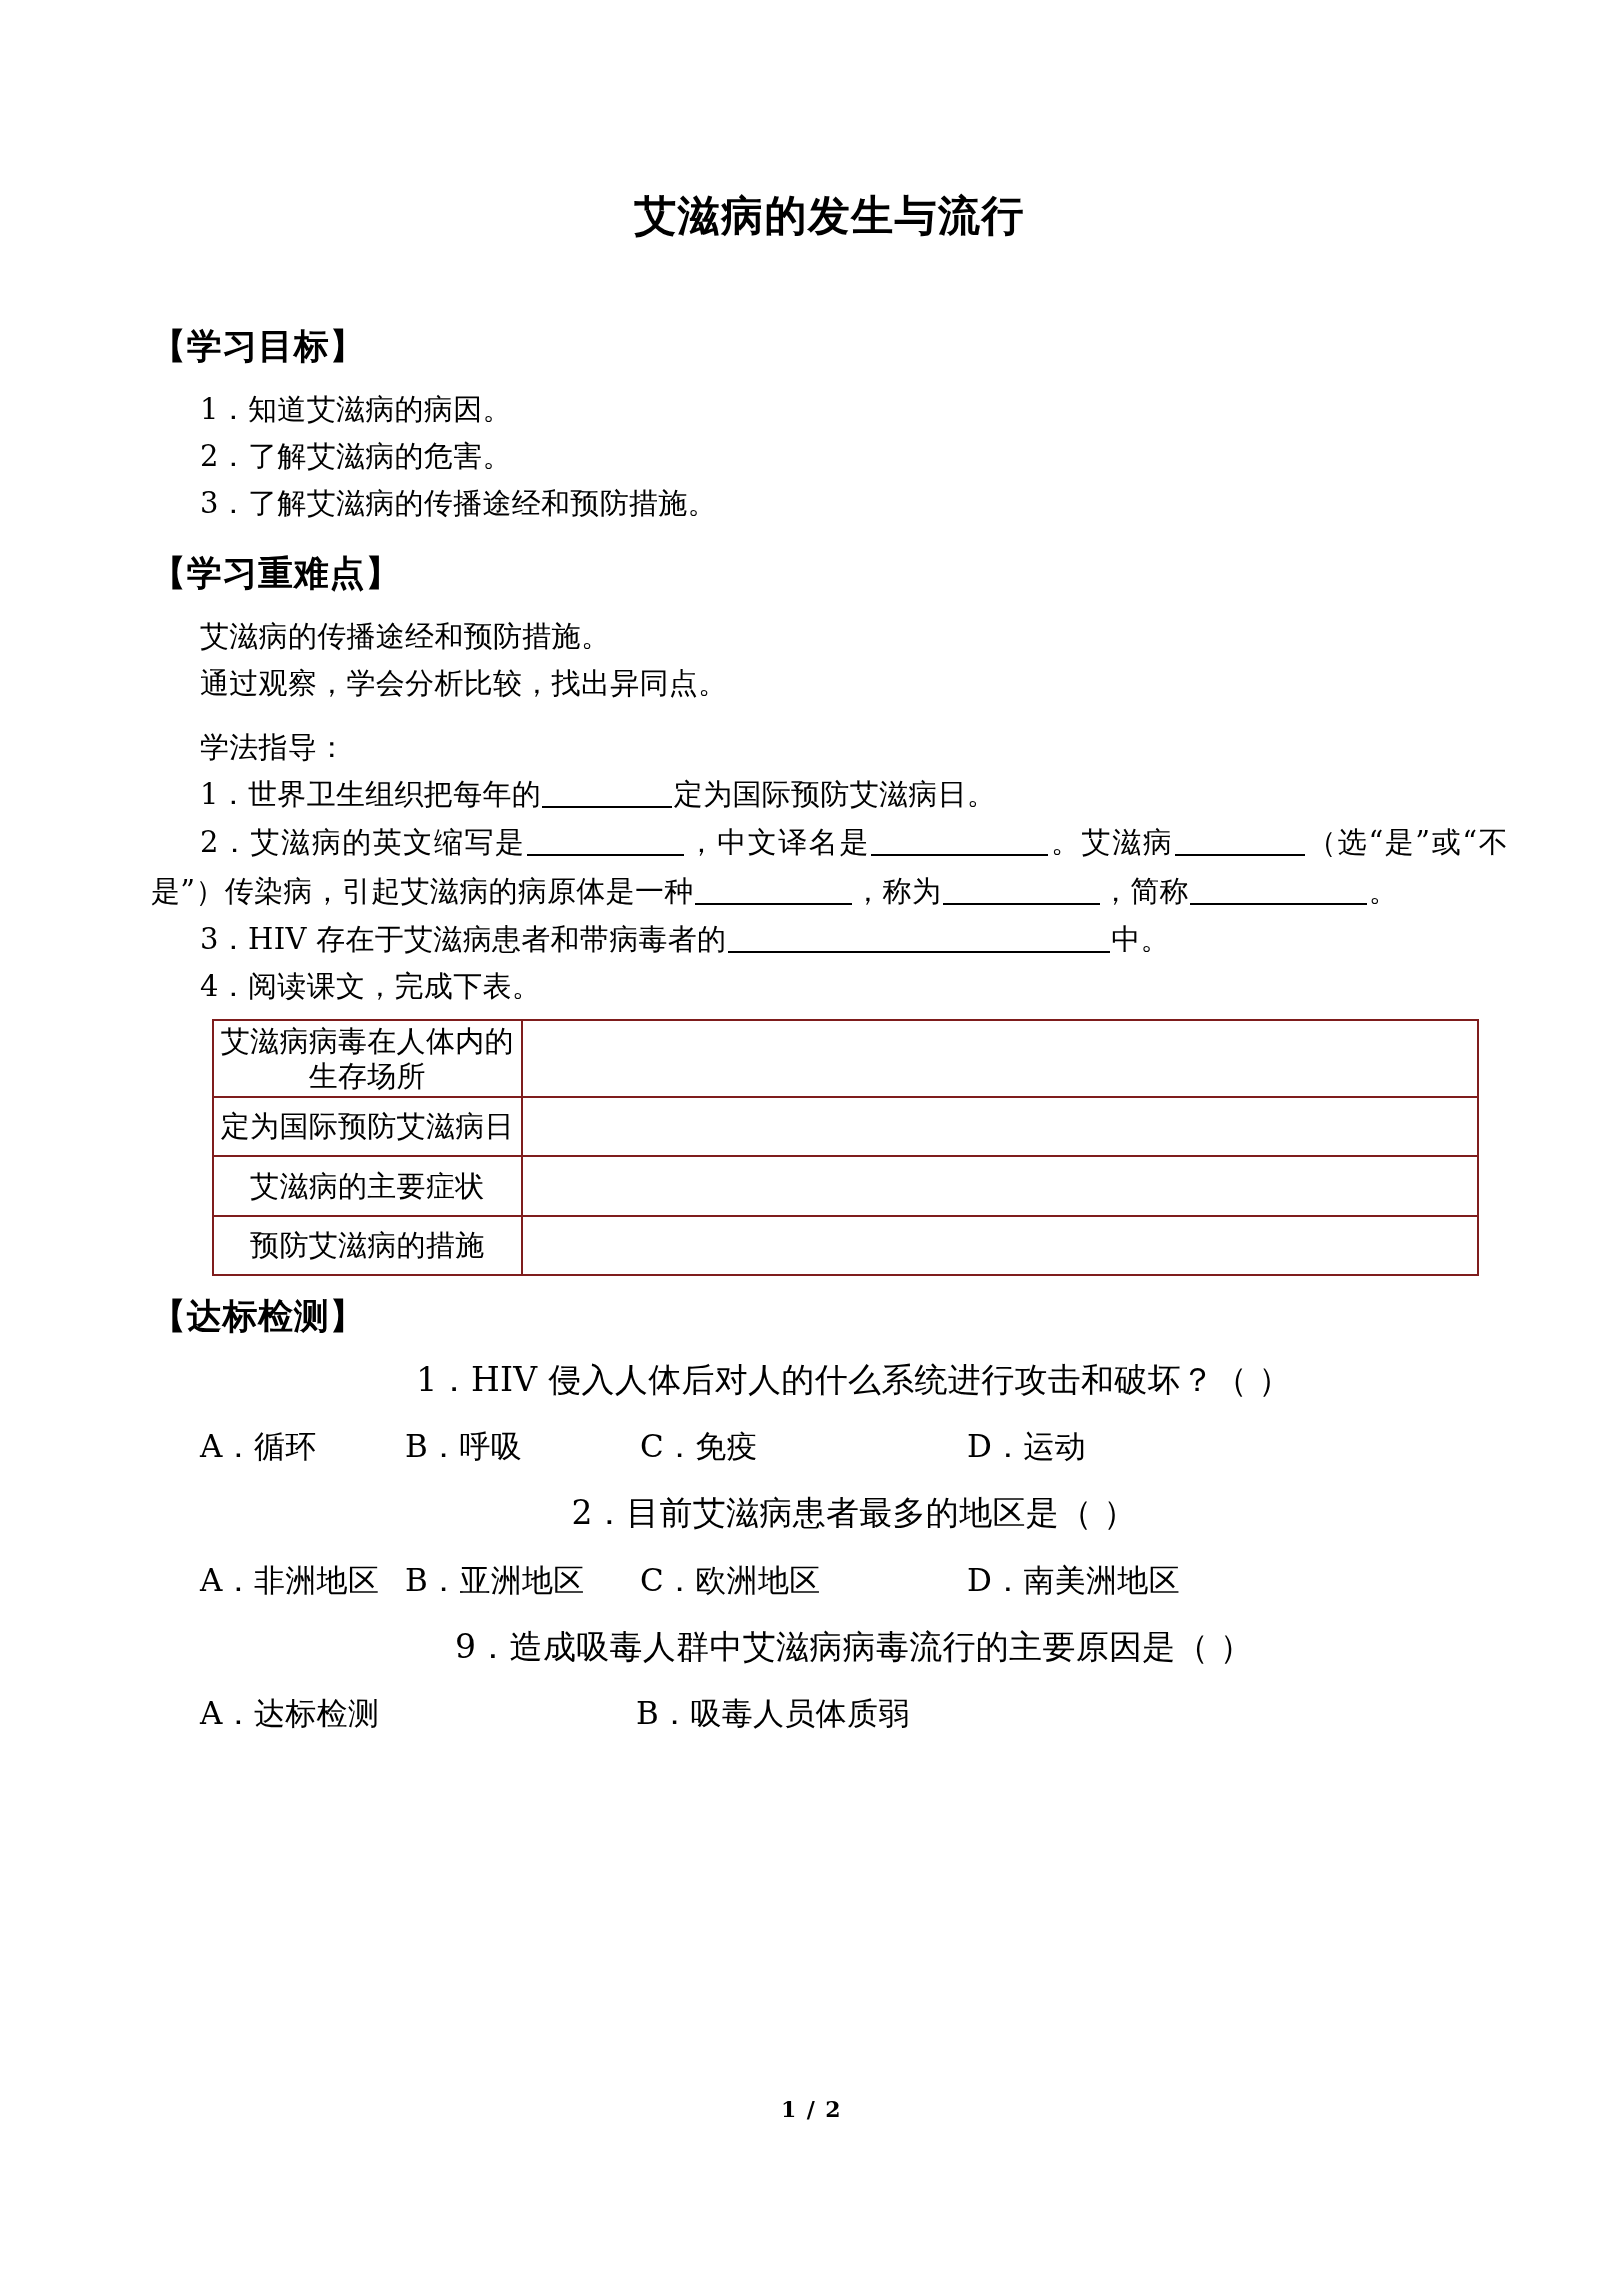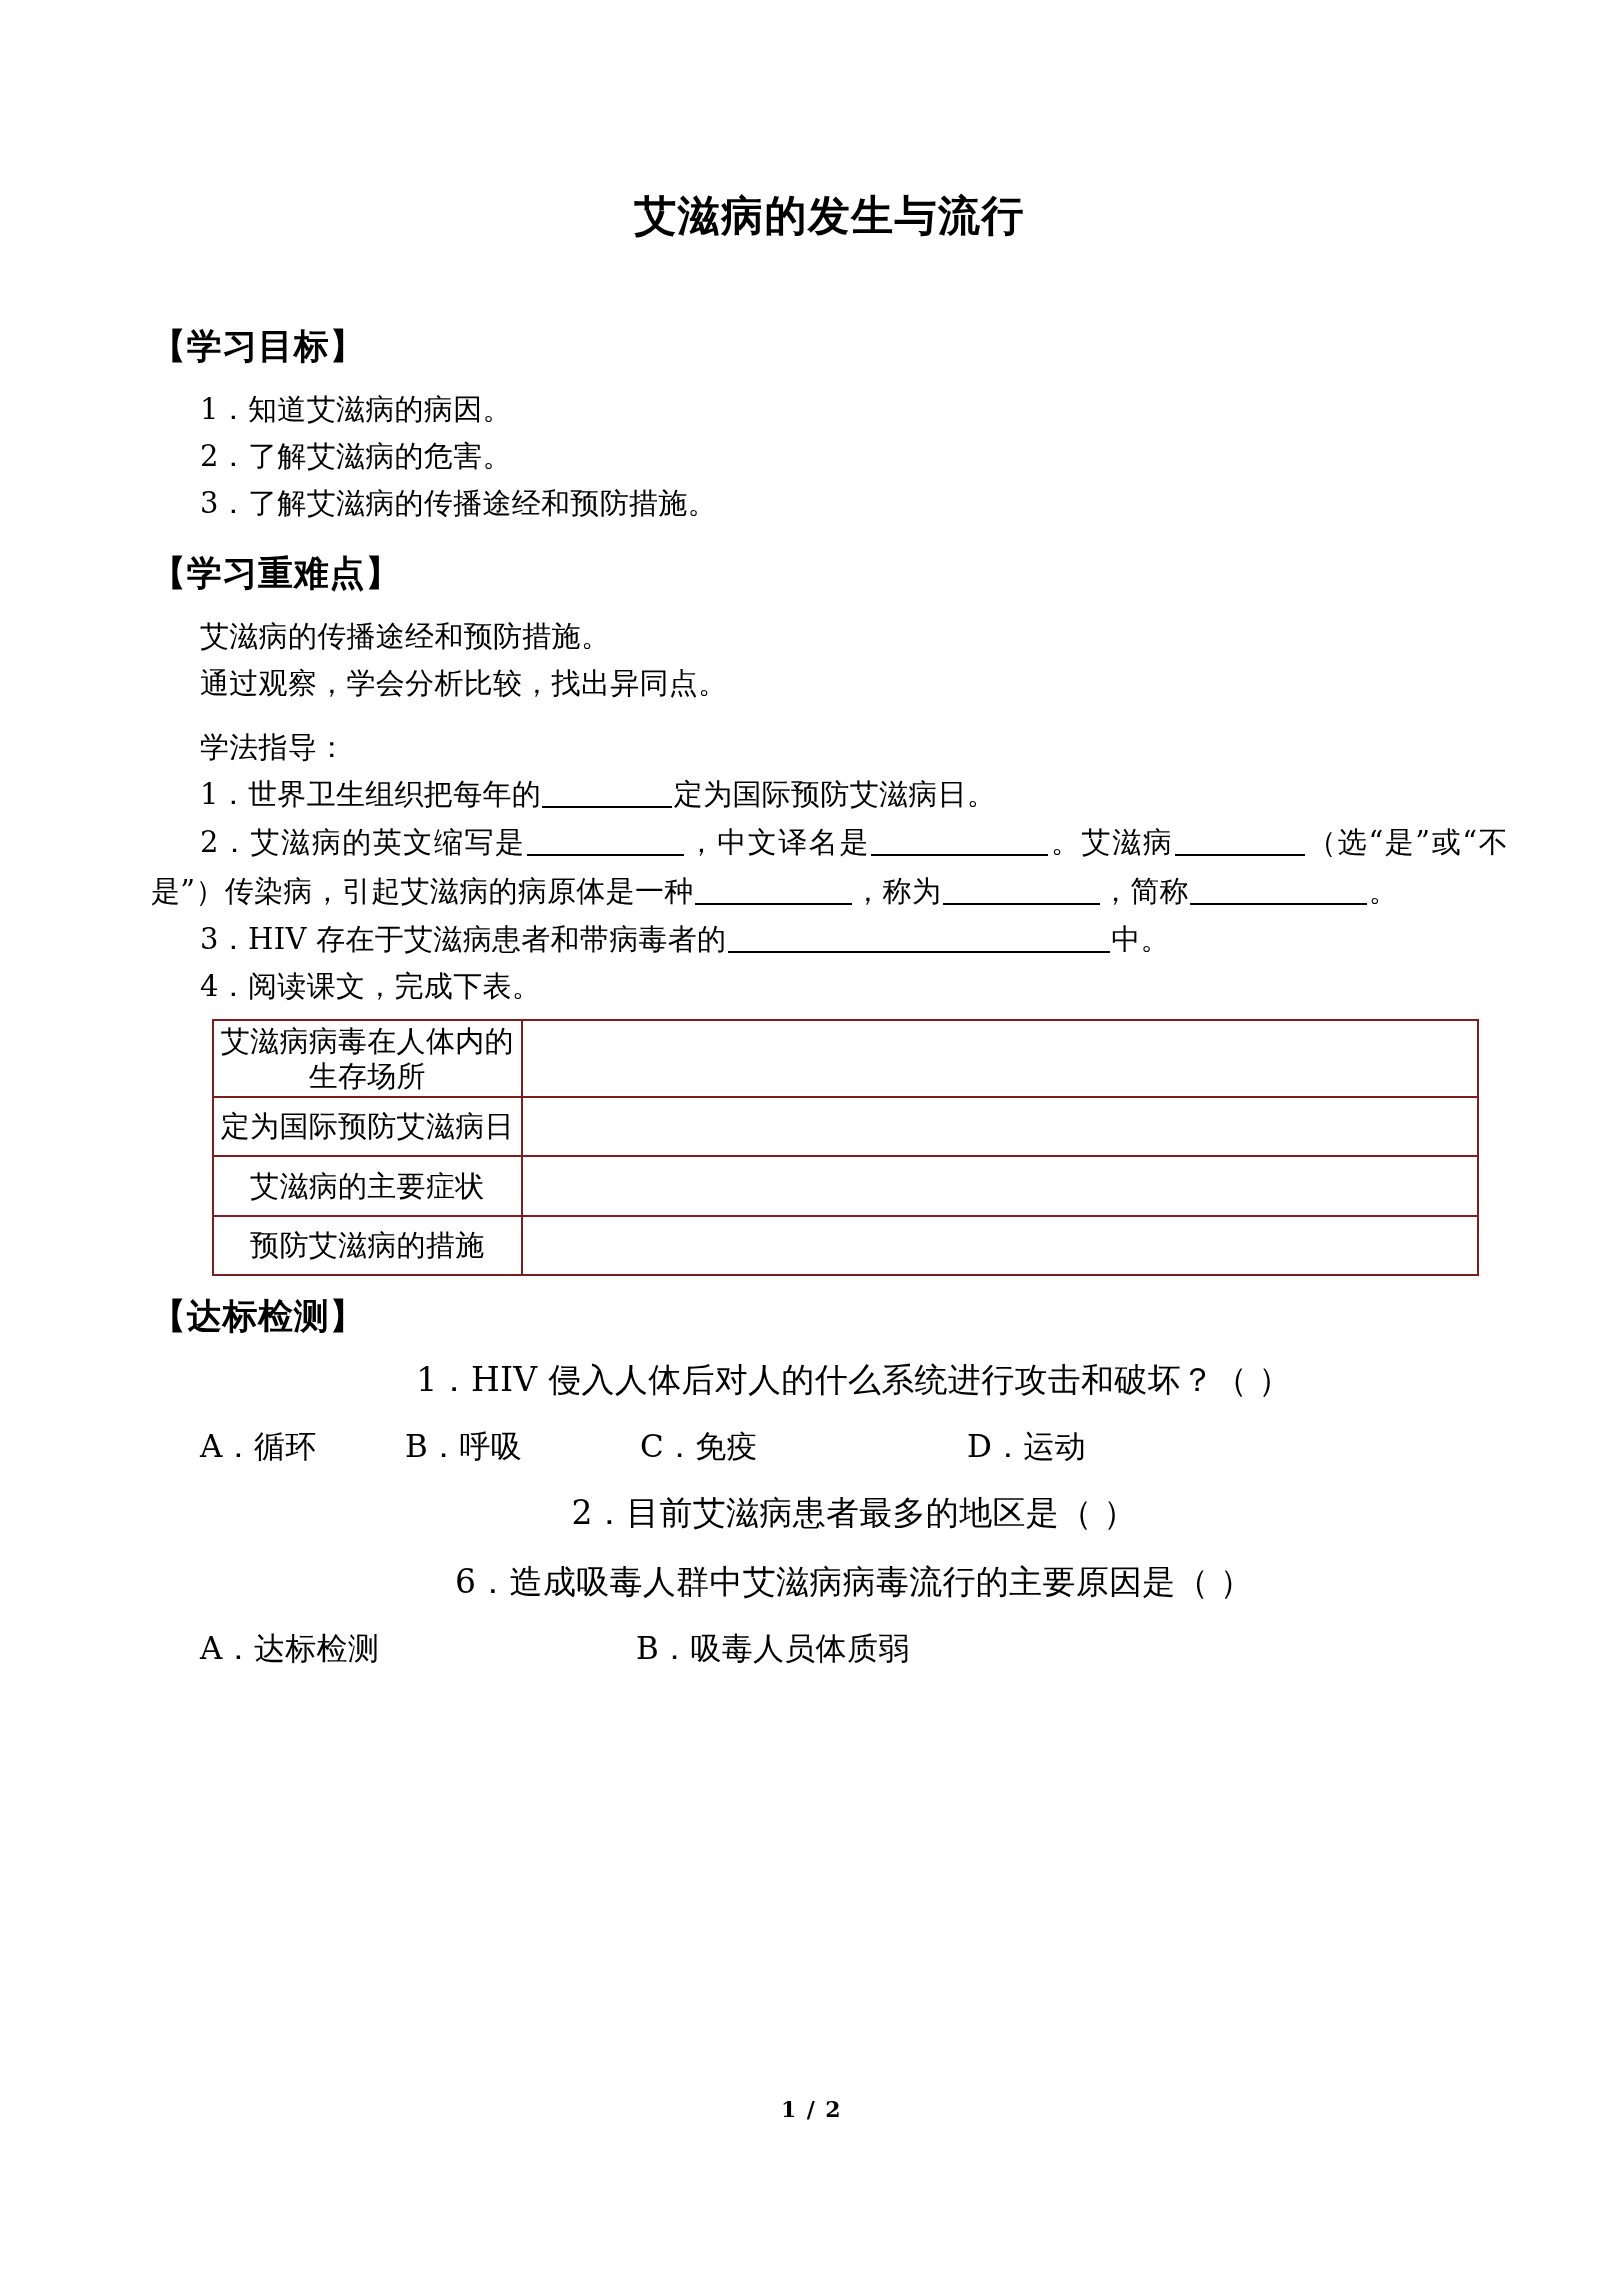--- a/index.html
+++ b/index.html
@@ -210,22 +210,28 @@
 
     <div class="q-line">1．HIV 侵入人体后对人的什么系统进行攻击和破坏？（      ）</div>
     <div class="opt-row">
       <span class="opt opt-w-sm">A．循环</span>
       <span class="opt opt-w-md">B．呼吸</span>
       <span class="opt opt-w-lg">C．免疫</span>
       <span class="opt">D．运动</span>
     </div>
 
     <div class="q-line">2．目前艾滋病患者最多的地区是（      ）</div>
-
-    <div class="q-line">6．造成吸毒人群中艾滋病病毒流行的主要原因是（      ）</div>
+    <div class="opt-row">
+      <span class="opt opt-w-sm">A．非洲地区</span>
+      <span class="opt opt-w-md">B．亚洲地区</span>
+      <span class="opt opt-w-lg">C．欧洲地区</span>
+      <span class="opt">D．南美洲地区</span>
+    </div>
+
+    <div class="q-line">9．造成吸毒人群中艾滋病病毒流行的主要原因是（      ）</div>
     <div class="opt-row">
       <span class="opt" style="width:436px">A．达标检测</span>
       <span class="opt">B．吸毒人员体质弱</span>
     </div>
 
   </div>
 
   <div class="footer">1 / 2</div>
 </div>
 

